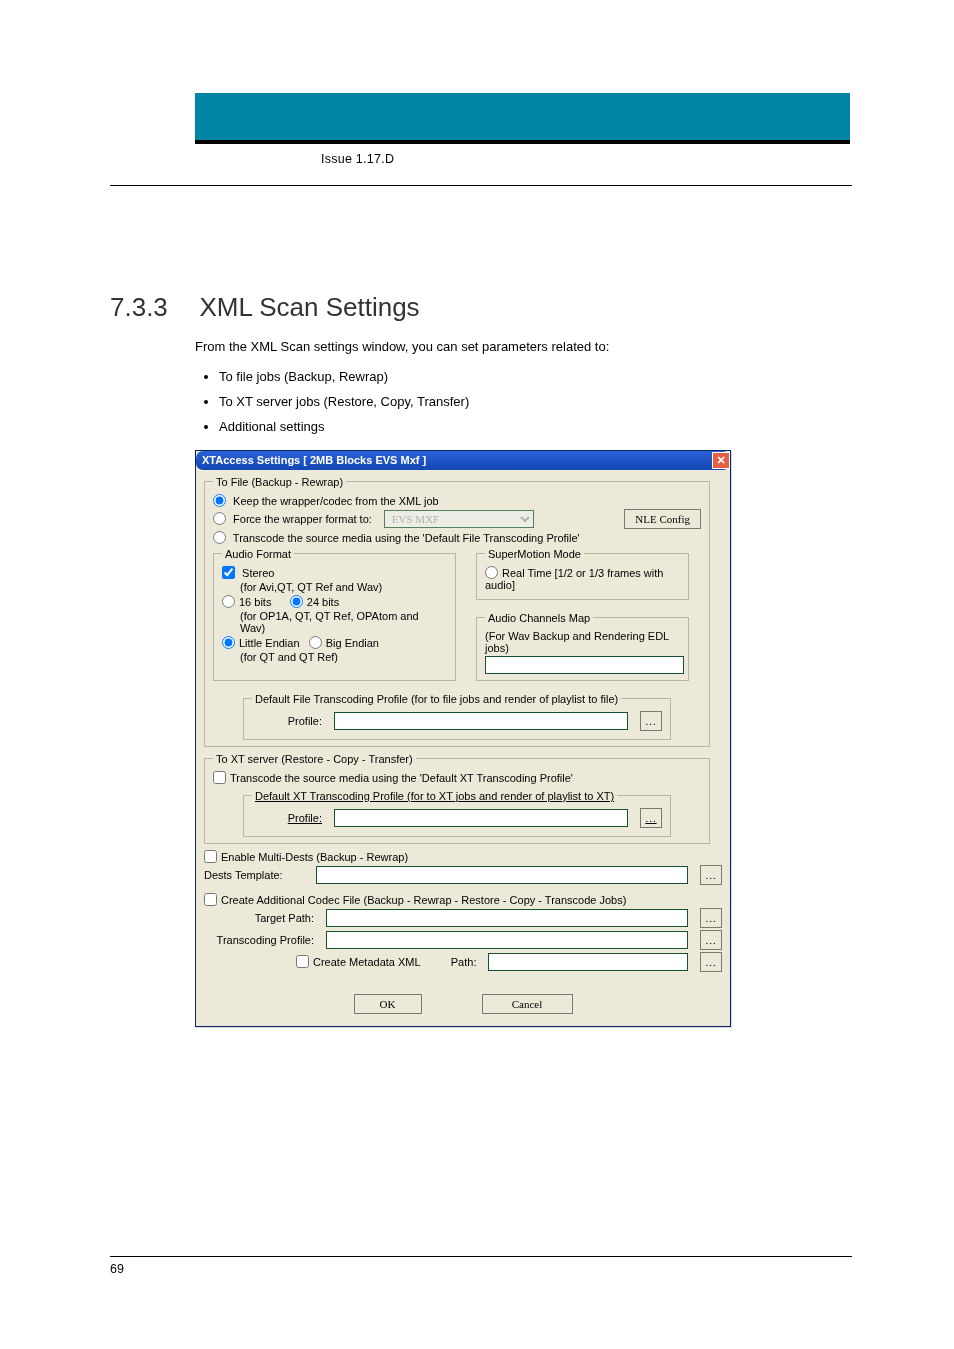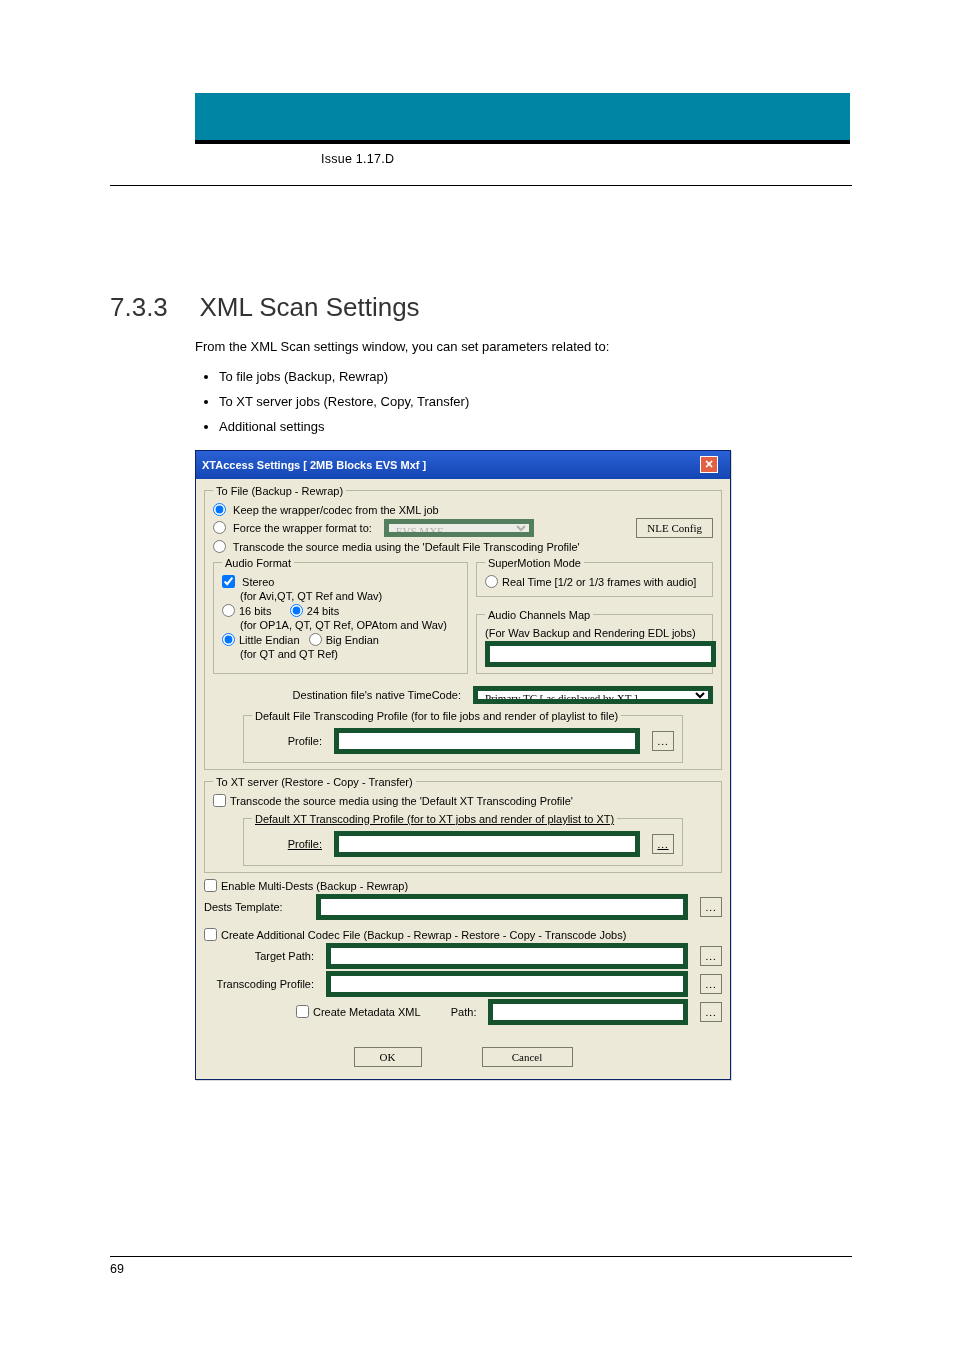--- a/index.html
+++ b/index.html
@@ -13,33 +13,33 @@
 
   .sec-num{display:inline-block;width:85px;font-family:Arial,sans-serif;font-size:26px;color:#333;vertical-align:top;margin-top:56px;}
   .sec-title{display:inline-block;font-family:Arial,sans-serif;font-size:26px;color:#333;margin-top:56px;}
   .subhead{font-family:Arial,sans-serif;font-size:22px;color:#333;margin:28px 0 0 85px;}
   .intro{font-size:13px;margin:14px 0 6px 85px;line-height:1.6;}
   ul.three{margin:0 0 0 85px;padding-left:24px;}
   ul.three li{font-size:13px;line-height:1.95;}
 
   
   .dialog{position:relative;margin:10px 0 0 85px;width:534px;border:1px solid #0a246a;background:#ece9d8;font-family:Tahoma,Arial,sans-serif;font-size:11px;box-shadow:1px 1px 0 rgba(0,0,0,.15);}
-  .titlebar{height:28px;background:linear-gradient(#2b61d6,#1346b3);color:#fff;font-weight:bold;display:flex;align-items:center;padding:0 12px 0 6px;}
+  .titlebar{height:19px;background:linear-gradient(#2b61d6,#1346b3);color:#fff;font-weight:bold;display:flex;align-items:center;padding:0 0 0 6px;border-radius:7px;}
   .titlebar .txt{flex:1;font-size:11px;white-space:nowrap;overflow:hidden;}
   .closebtn{width:16px;height:15px;background:#e26043;border:1px solid #fff;color:#fff;display:flex;align-items:center;justify-content:center;font-size:11px;font-weight:bold;line-height:1;cursor:pointer;}
   .dlg-body{padding:6px 8px 12px 8px;}
 
-  fieldset{border:1px solid #b7b7a6;margin:0 0 6px 0;padding:4px 8px 6px 8px;}
+  fieldset{border:1px solid #b7b7a6;margin:0 12px 6px 0;padding:4px 8px 6px 8px;}
   fieldset>legend{font-size:11px;padding:0 3px;}
   .row{margin:2px 0;}
   .small-note{font-size:11px;color:#000;margin-left:18px;}
   label{cursor:default;}
 
   input[type=radio],input[type=checkbox]{margin:0 4px 0 0;vertical-align:-2px;}
-  .ifield{border:5px solid #14532d;background:#fff;font:11px Tahoma;height:16px;padding:0 3px;}
+  .ifield{border:1px solid #14532d;background:#fff;font:11px Tahoma;height:16px;padding:0 3px;}
   .ifield[disabled]{background:#eee;color:#9a9a9a;}
   select.ifield{height:18px;}
   .btn{border:1px solid #7a7a6d;background:#ece9d8;font:11px Tahoma;height:20px;padding:0 10px;cursor:pointer;}
   .btn-sm{width:22px;padding:0;}
 
   .two-col{display:flex;gap:8px;}
   .two-col>fieldset{flex:1;}
 
   .pair{display:flex;align-items:center;gap:12px;margin:2px 0;}
   .pair .lbl{white-space:nowrap;}
@@ -131,26 +131,20 @@
               </fieldset>
 
               <fieldset>
                 <legend>Audio Channels Map</legend>
                 <div class="row">(For Wav Backup and Rendering EDL jobs)</div>
                 <input class="ifield" style="width: 98%;">
               </fieldset>
             </div>
           </div>
 
-          <div class="pair" style="margin-top:6px;">
-            <span style="flex:1;text-align:right" class="lbl">Destination file's native TimeCode:</span>
-            <select class="ifield" style="width:240px">
-              <option>Primary TC [ as displayed by XT ]</option>
-            </select>
-          </div>
 
           <fieldset style="margin:6px 30px 0 30px;">
             <legend>Default File Transcoding Profile (for to file jobs and render of playlist to file)</legend>
             <div class="pair">
               <span class="lbl" style="width:70px;text-align:right">Profile:</span>
               <input class="ifield" style="flex: 1 1 0%;">
               <button class="btn btn-sm dots">...</button>
             </div>
           </fieldset>
         </fieldset>

